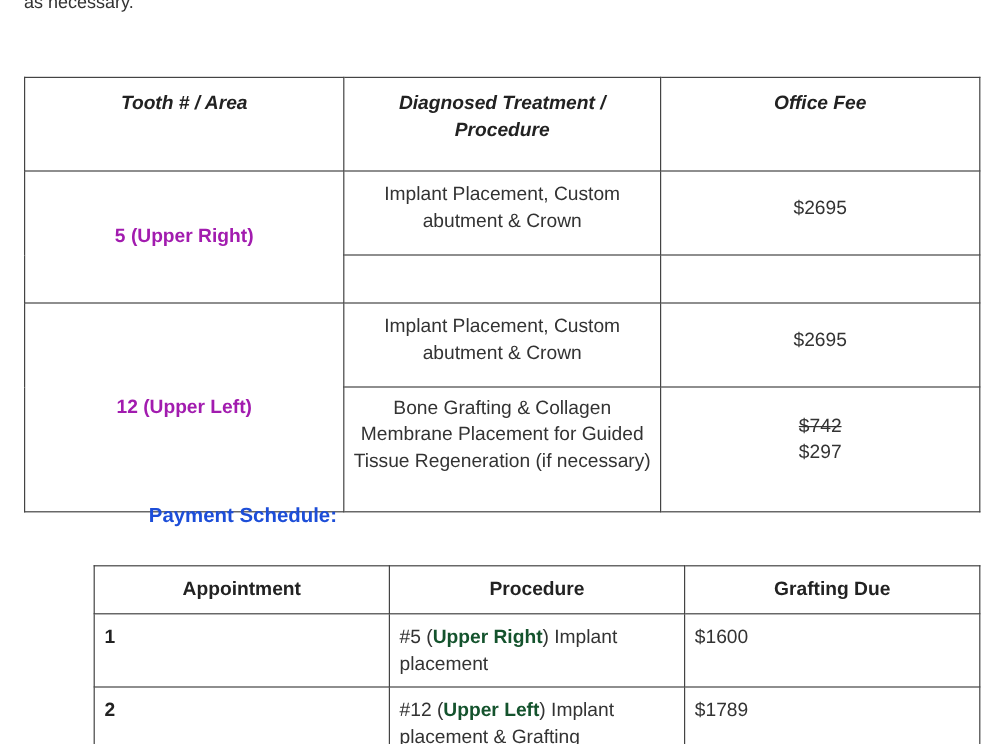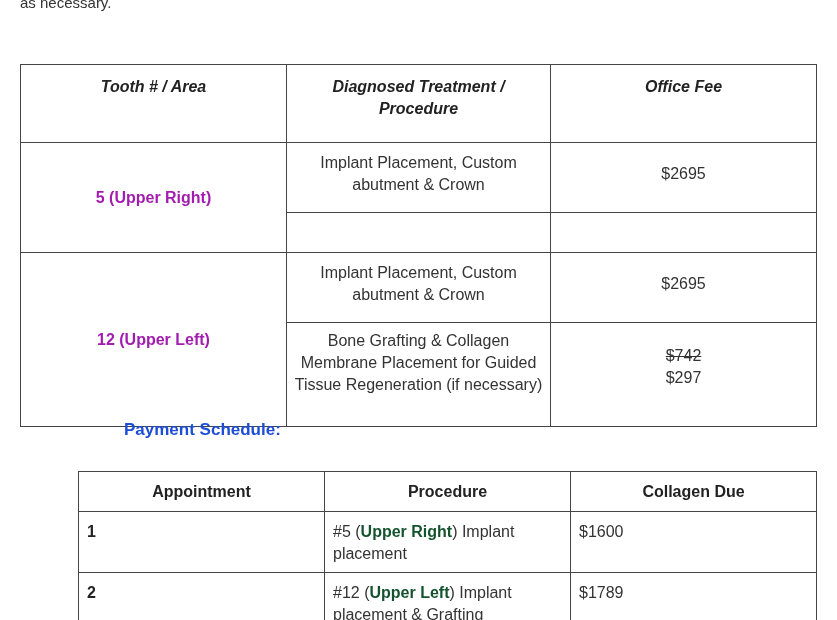--- a/index.html
+++ b/index.html
@@ -101,21 +101,21 @@
 <table id="payment">
   <colgroup>
     <col style="width:246px">
       <col style="width:246px">
       <col style="width:246px">
   </colgroup>
   <thead>
     <tr>
       <th>Appointment</th>
       <th>Procedure</th>
-      <th>Collagen Due</th>
+      <th>Grafting Due</th>
     </tr>
   </thead>
   <tbody>
     <tr style="height:61px">
       <td class="appt">1</td>
       <td><span>#5 (</span><b>Upper Right</b><span>) Implant placement</span></td>
       <td>$1600</td>
     </tr>
     <tr style="height:61px">
       <td class="appt">2</td>

